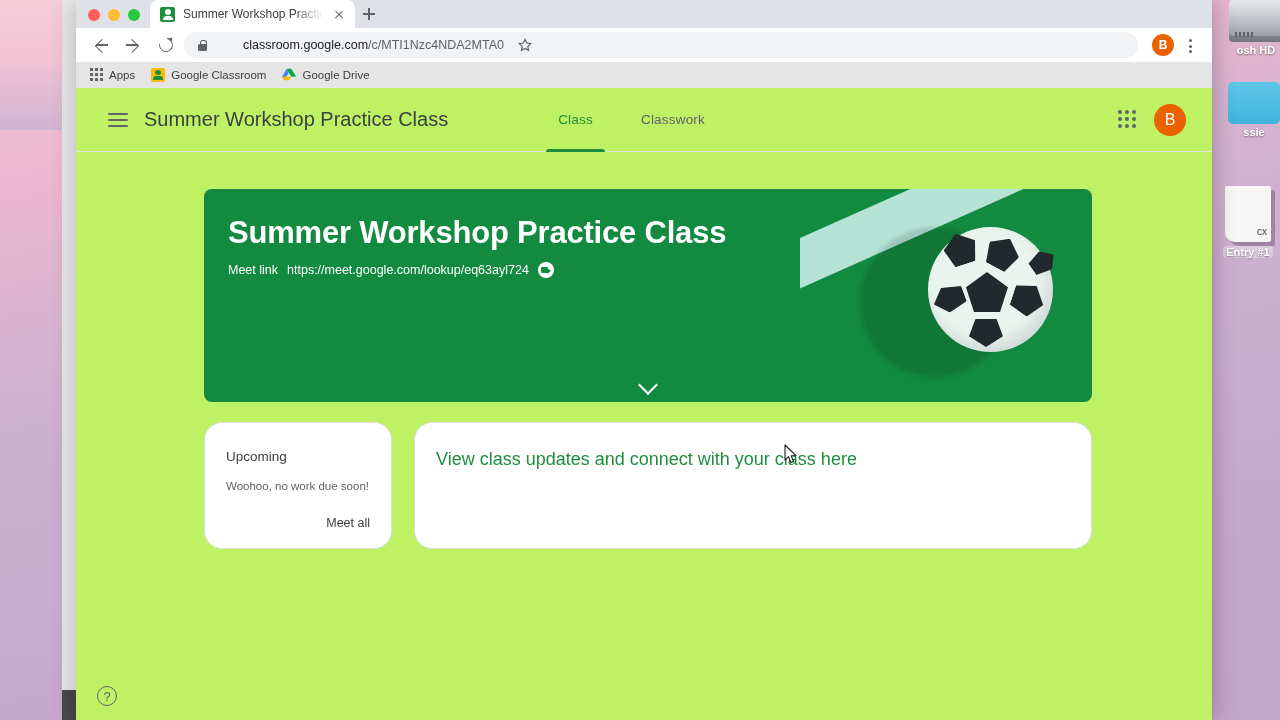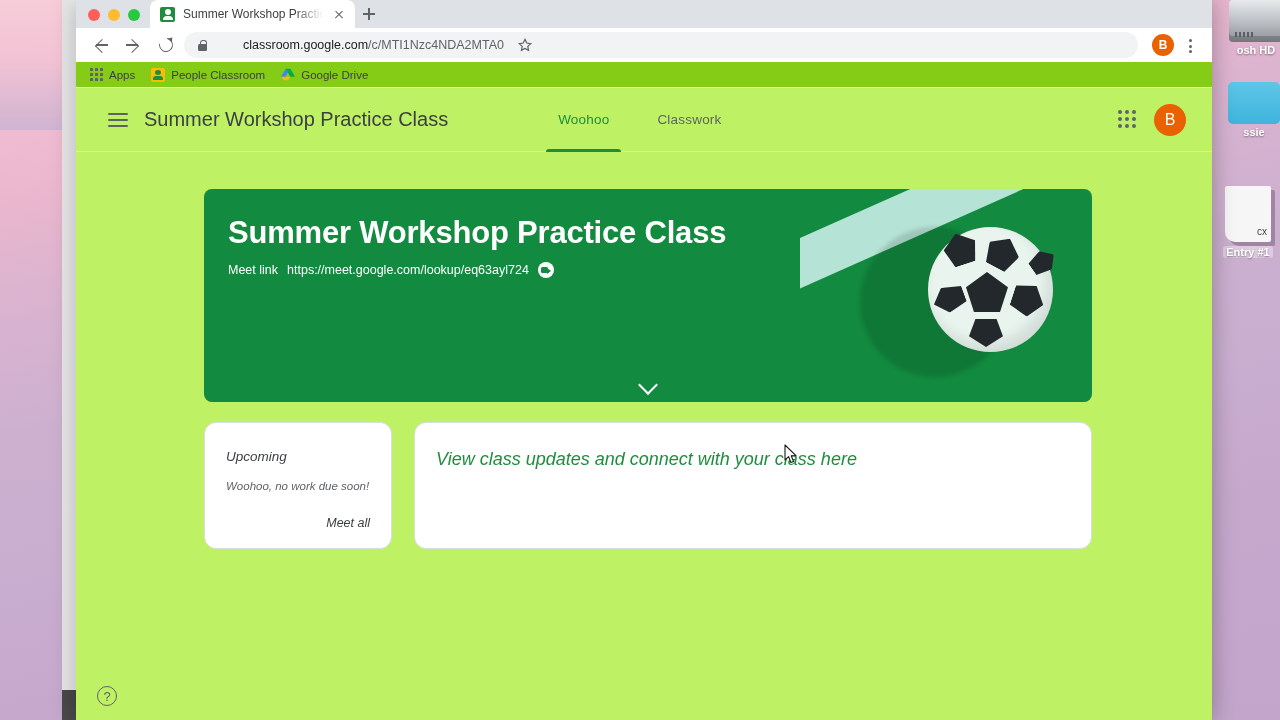--- a/index.html
+++ b/index.html
@@ -186,21 +186,21 @@
   #kebab { width: 20px; height: 24px; position: relative; flex:none; }
   #kebab span {
     position:absolute; left:8.5px; width:3px; height:3px; border-radius:50%; background:#5f6368;
   }
   #kebab span:nth-child(1){ top:6px; }
   #kebab span:nth-child(2){ top:11.5px; }
   #kebab span:nth-child(3){ top:17px; }
 
   
   #bookmarks {
-    height: 26px; background:#84cc16; display:flex; align-items:center;
+    height: 26px; background:#e5e5e5; display:flex; align-items:center;
     gap: 16px; padding: 0 14px; border-bottom: 1px solid #e4e6e9;
   }
   .bm { display:flex; align-items:center; gap:6px; font-size:11.5px; color:#3c4043; }
   #apps-grid {
     width: 13px; height: 13px; display:grid;
     grid-template-columns: repeat(3, 3px); grid-template-rows: repeat(3, 3px);
     gap: 2px; flex:none;
   }
   #apps-grid i { background:#5f6368; border-radius:.5px; display:block; }
   .bm-gc {
@@ -306,21 +306,21 @@
     width: 22px; height: 14px;
   }
   #banner-chevron:before {
     content:""; position:absolute; left:4px; top:1px; width:12px; height:12px;
     border-right:2px solid #fff; border-bottom:2px solid #fff;
     transform: rotate(45deg);
   }
 
   
   .card {
-    position:absolute; background:#fff; border: 1px solid #dadce0; border-radius: 12px; font-style: italic;
+    position:absolute; background:#fff; border: 1px solid #dadce0; border-radius: 18px;
   }
   #card-upcoming { left: 128px; top: 334px; width: 188px; height: 127px; }
   #upcoming-title { position:absolute; left:21px; top:26px; font-size:13.5px; color:#3c4043; font-weight:500; }
   #upcoming-empty { position:absolute; left:21px; top:57px; font-size:11.5px; color:#5f6368; }
   #upcoming-viewall {
     position:absolute; right:21px; bottom:18px; font-size:12.5px; color:#3c4043; font-weight:500;
   }
 
   #card-stream { left: 338px; top: 334px; width: 678px; height: 127px; }
   #stream-heading {
@@ -429,21 +429,21 @@
           <i></i>
           <i></i>
           <i></i>
           <i></i>
           <i></i>
       </span>
       <span>Apps</span>
     </div>
     <div class="bm">
       <span class="bm-gc"></span>
-      <span>People Classroom</span>
+      <span>Google Classroom</span>
     </div>
     <div class="bm">
       <span class="bm-gd">
         <svg width="14" height="13" viewBox="0 0 24 22">
           <path d="M8 1h8l8 14h-8z" fill="#00ac47"></path>
           <path d="M8 1L0 15l4 6 8-14z" fill="#4285f4"></path>
           <path d="M0 15h16l-4 6H4z" fill="#ffba00"></path>
         </svg>
       </span>
       <span>Google Drive</span>
@@ -453,21 +453,21 @@
   <div id="page">
 
     <div id="cr-header">
       <span id="hamburger">
           <i></i>
           <i></i>
           <i></i>
         </span>
       <span id="cr-title">Summer Workshop Practice Class</span>
       <div id="cr-tabs">
-        <div class="cr-tab active">Woohoo</div>
+        <div class="cr-tab active">Class</div>
         <div class="cr-tab">Classwork</div>
       </div>
       <div id="cr-header-right">
         <span id="cr-apps">
           <i></i>
             <i></i>
             <i></i>
             <i></i>
             <i></i>
             <i></i>

